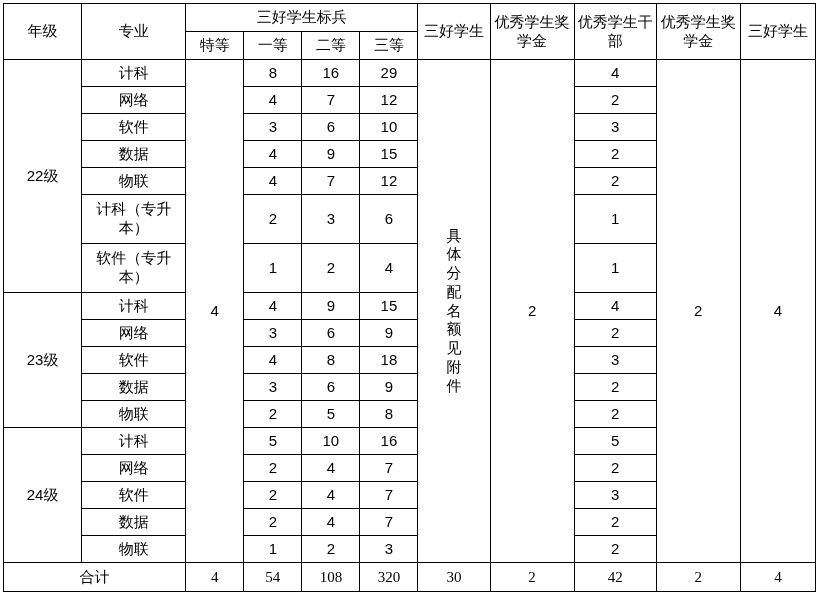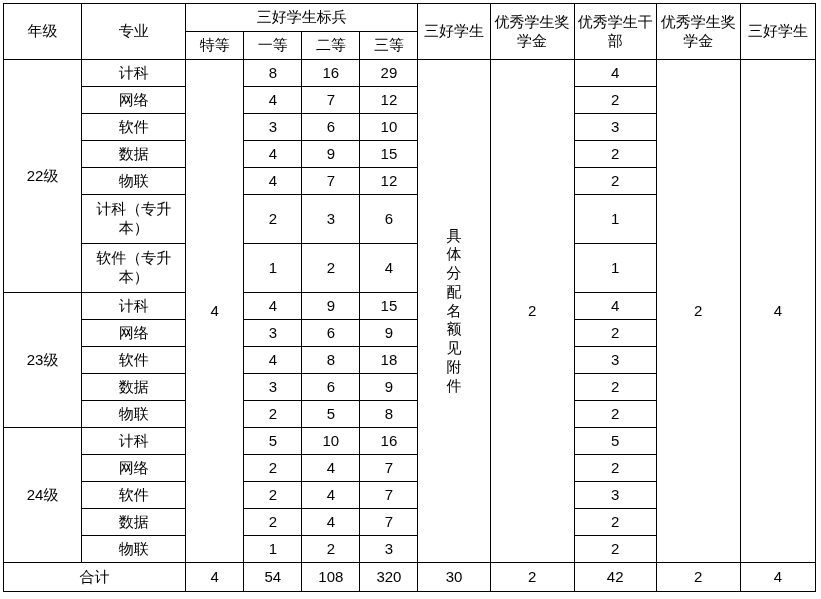--- a/index.html
+++ b/index.html
@@ -62,20 +62,21 @@
   }
   .vert-text span {
     display: block;
   }
   .numcell {
     font-size: 15px;
   }
   .total-row td {
     height: 28px;
     font-size: 15px;
+    font-family: Liberation Serif, serif;
   }
   .blank {
     
   }
 </style>
 </head>
 <body>
 
 <div class="sheet">
   <table class="grid">

